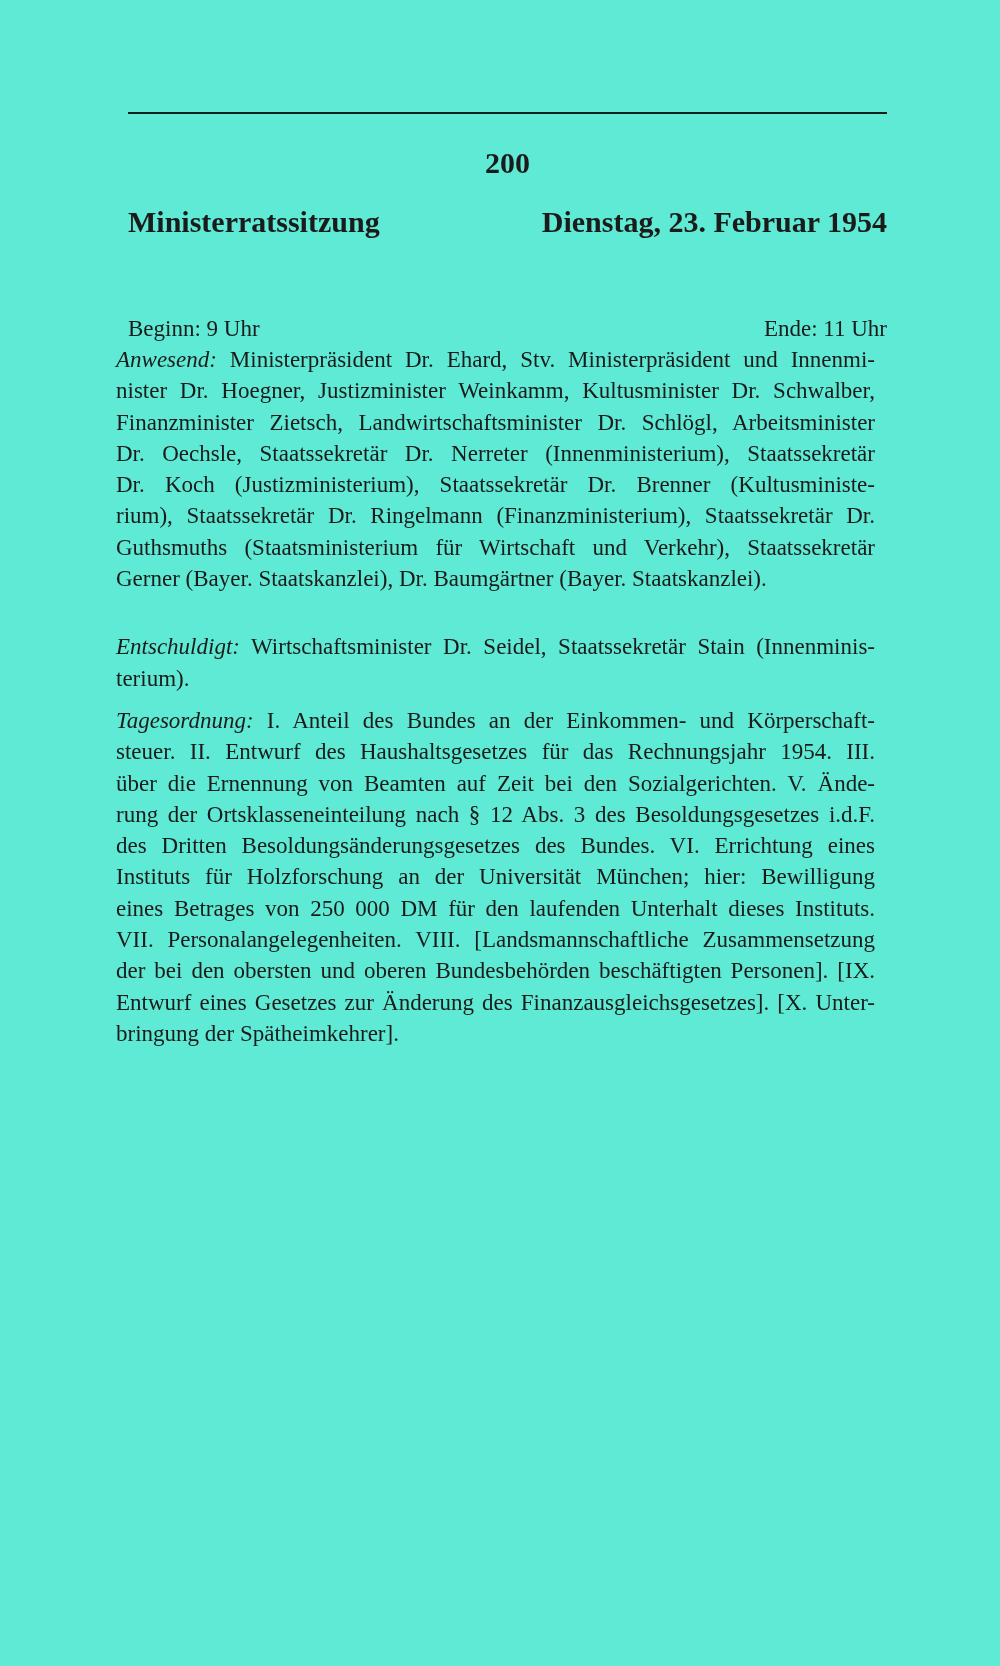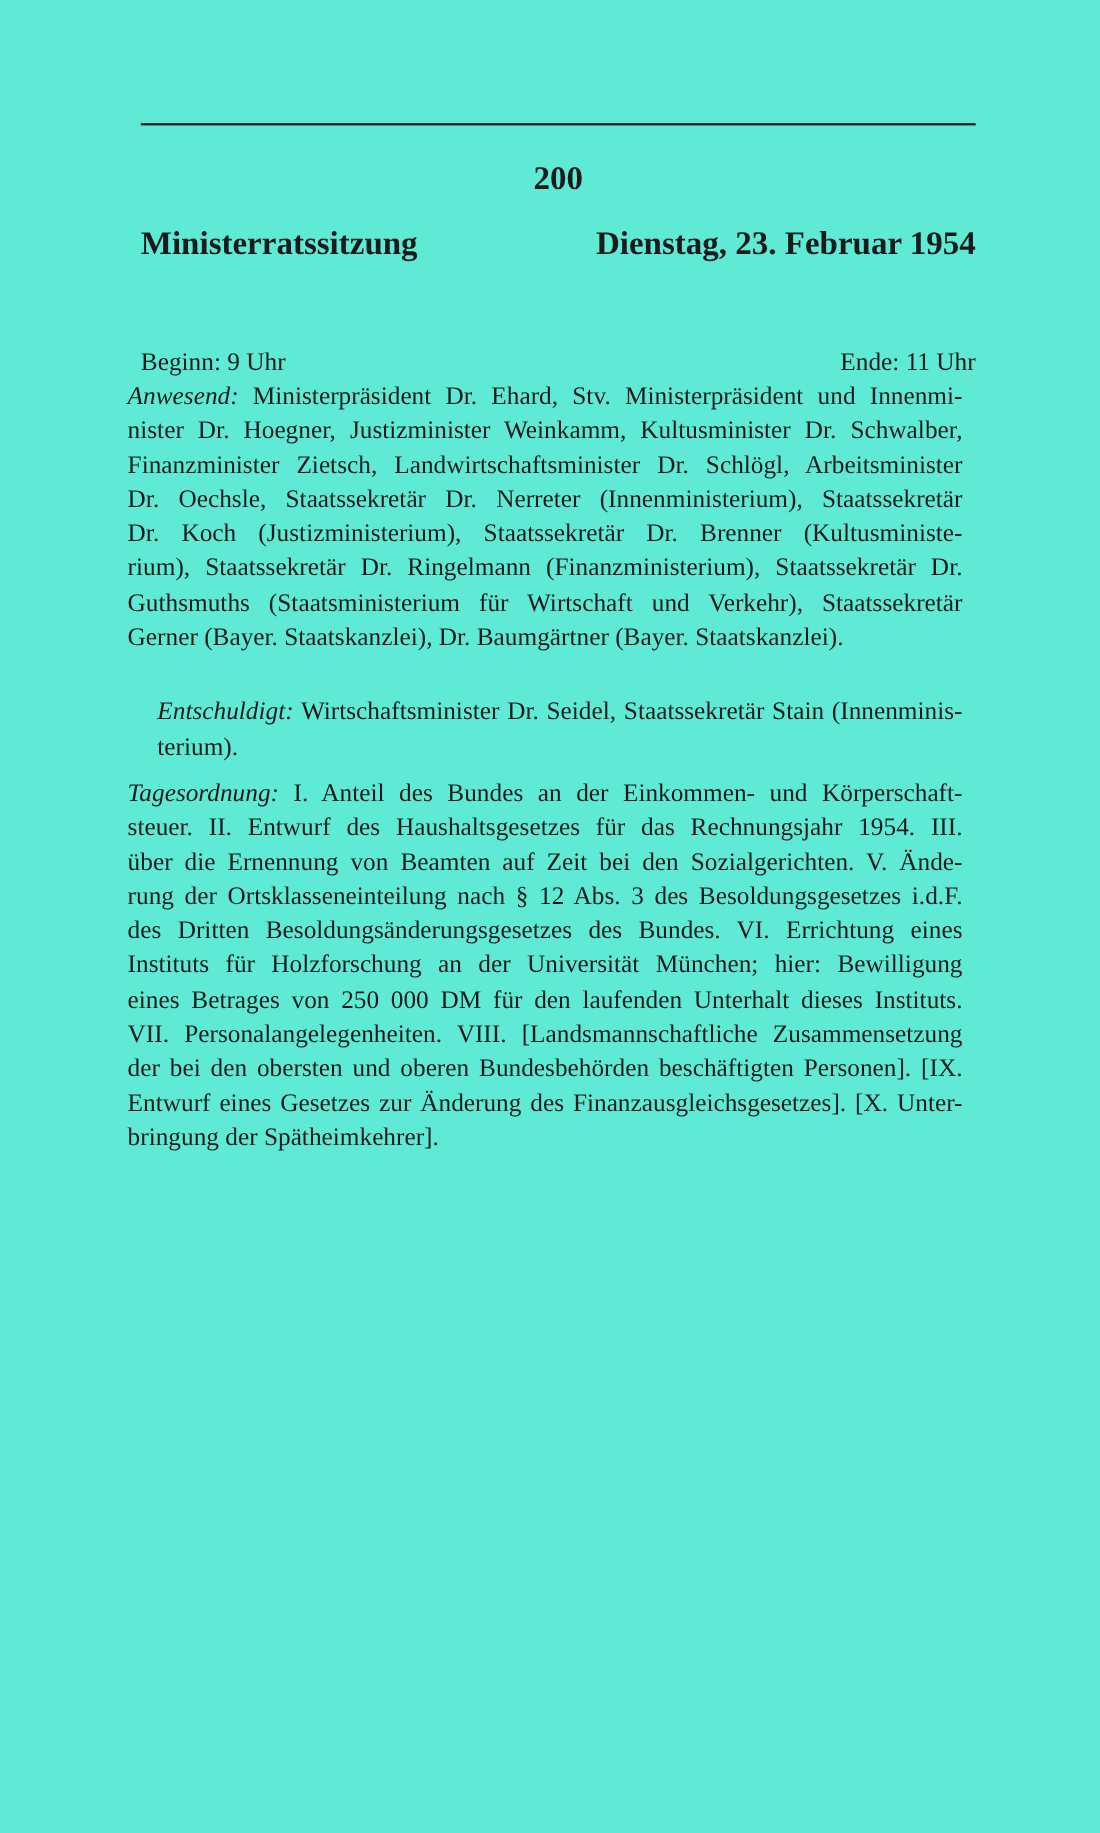--- a/index.html
+++ b/index.html
@@ -62,21 +62,21 @@
     margin-top: 15px;
   }
   .paragraphs {
     position: absolute;
     left: 116px;
     top: 344px;
     width: 759px;
     font-size: 23px;
   }
   .paragraph { margin: 0; }
-  .paragraph:nth-child(2) { margin-top: 37px; margin-left: 27px; }
+  .paragraph:nth-child(2) { margin-top: 37px; }
   .paragraph:nth-child(3) { margin-top: 11px; }
   .line {
     line-height: 31.3px;
     text-align: justify;
     text-align-last: justify;
   }
   .line.last {
     text-align-last: left;
   }
   .lead {

